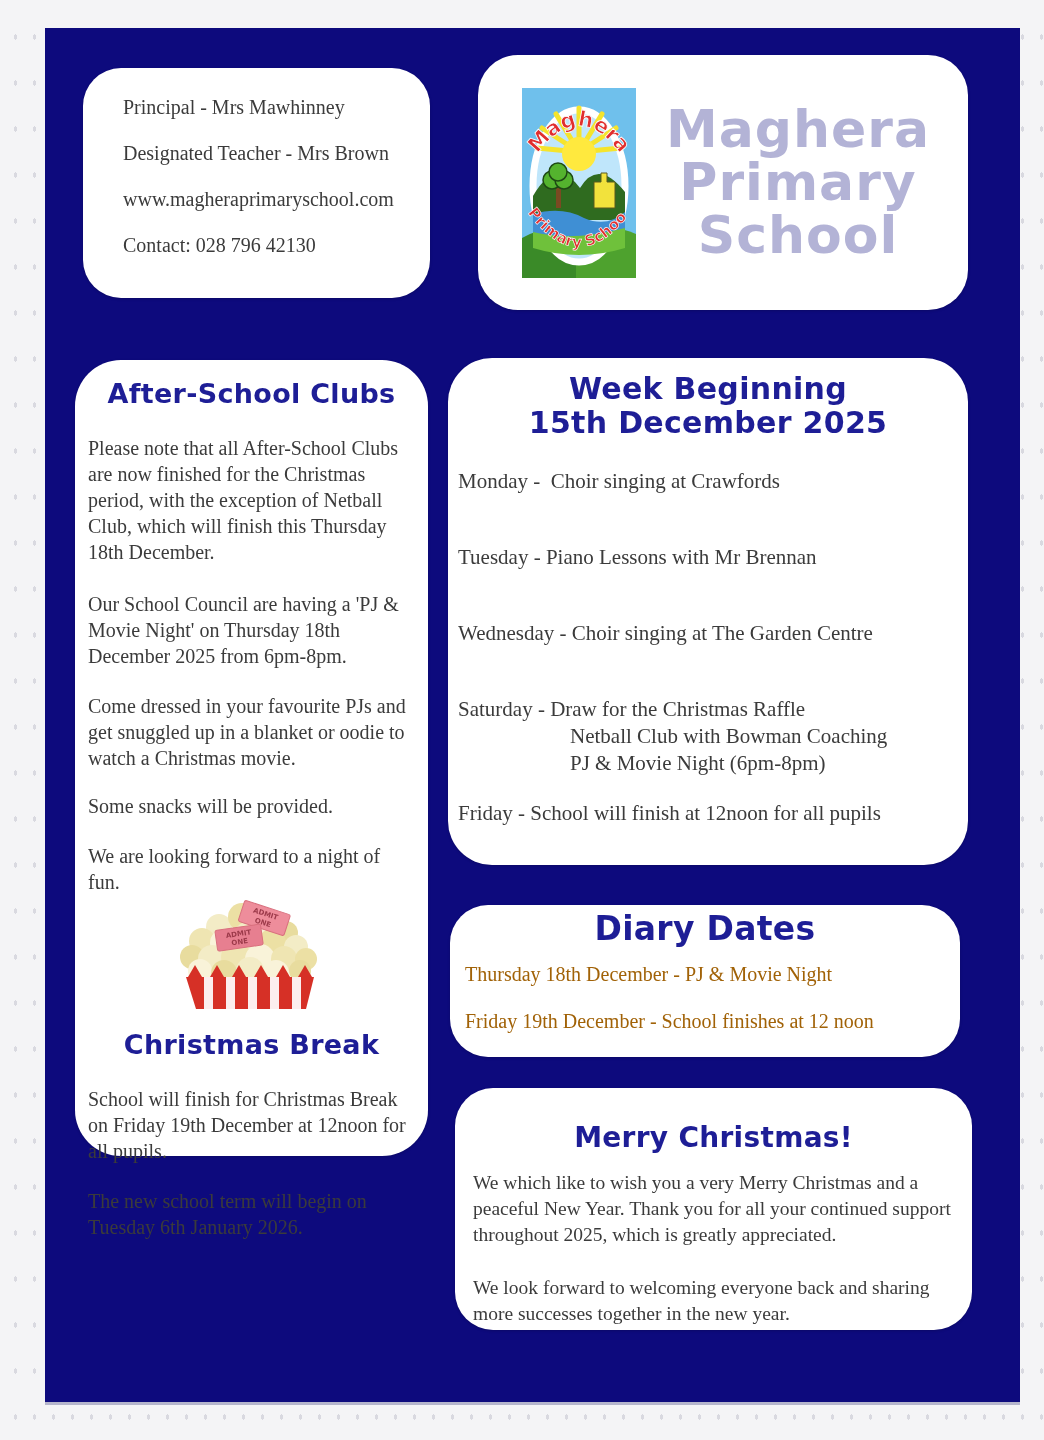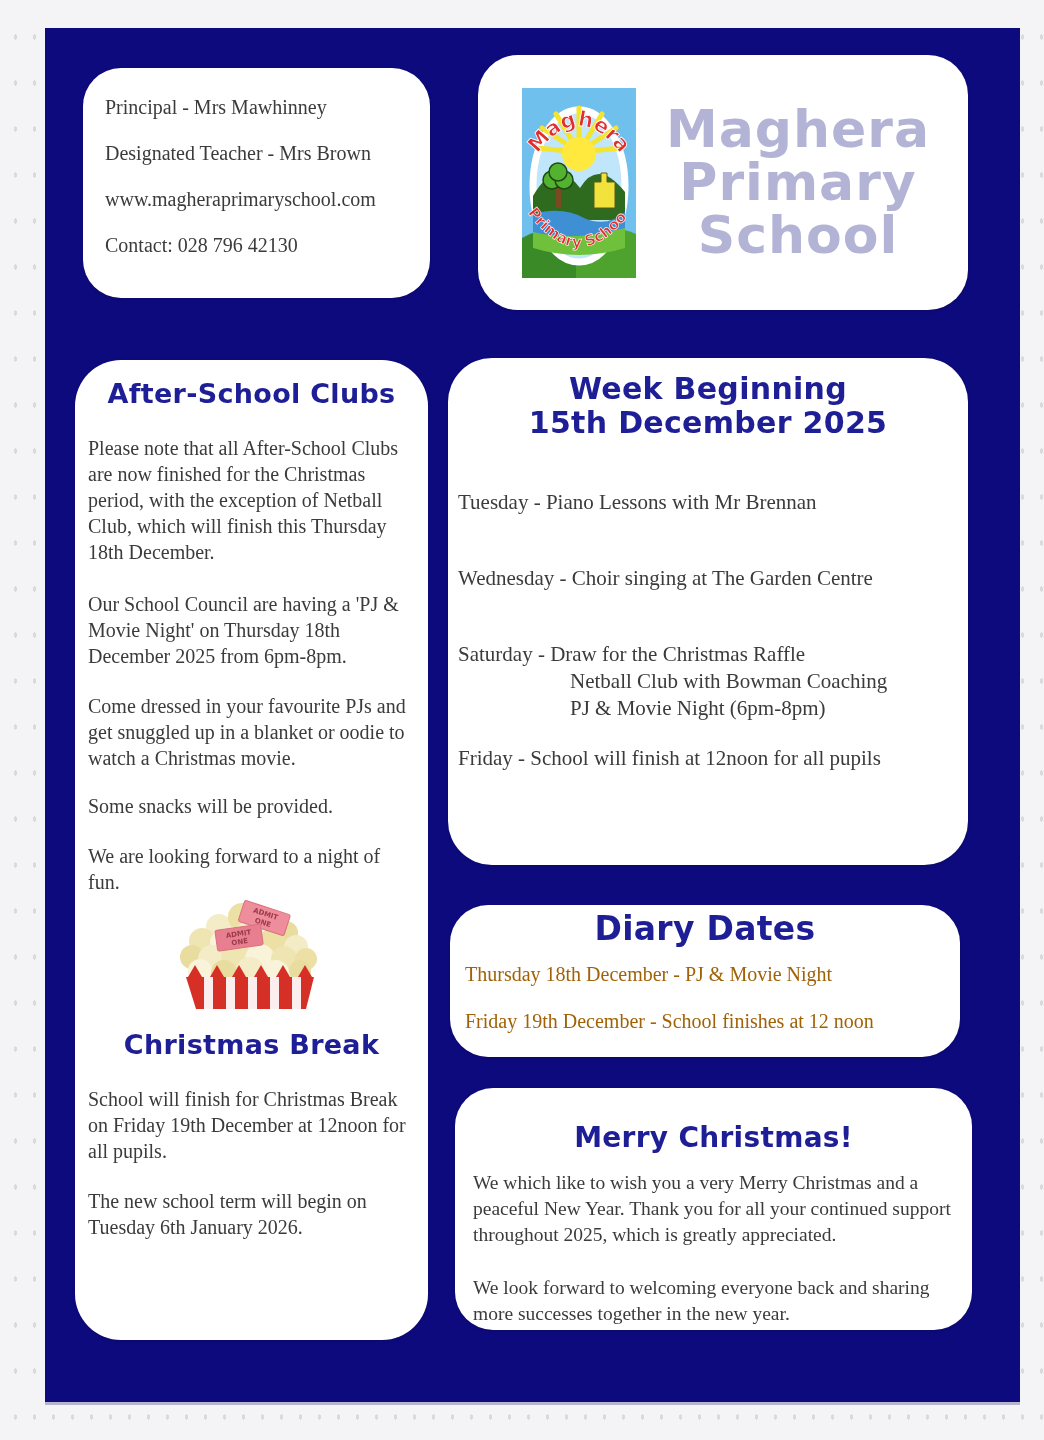--- a/index.html
+++ b/index.html
@@ -16,31 +16,31 @@
     position:absolute;left:45px;top:28px;width:975px;height:1374px;
     background:#0d0a7d;
     box-shadow:0 3px 0 rgba(130,130,170,.55);
   }
   .card{
     position:absolute;background:#ffffff;
     box-shadow:0 1px 3px rgba(0,0,0,.18);
   }
   
   .contact-card{left:38px;top:40px;width:347px;height:230px;border-radius:38px;padding:0 20px;box-sizing:border-box;}
-  .contact-card p{margin:22px 0 0 2px;font-size:20px;color:#3b3b3b;line-height:24px;}
+  .contact-card p{margin:22px 0 0 20px;font-size:20px;color:#3b3b3b;line-height:24px;}
   .contact-card p:first-child{margin-top:27px;}
   
   .logo-card{left:433px;top:27px;width:490px;height:255px;border-radius:40px;display:flex;align-items:center;}
   .logo-card svg.crest{margin-left:44px;flex:0 0 auto;}
   .school-title{flex:1;text-align:center;color:#b3b3d6;font-family:"DejaVu Sans",sans-serif;
     font-weight:800;font-size:52px;line-height:53px;letter-spacing:1px;margin-right:8px;}
   
   .bubble{font-family:"DejaVu Sans",sans-serif;font-weight:800;color:#1e1e96;text-align:center;letter-spacing:.3px;margin:0;}
   
-  .left-card{left:30px;top:332px;width:353px;height:980px;border-radius:46px;padding:0 13px;box-sizing:border-box;}
+  .left-card{left:30px;top:332px;width:353px;height:796px;border-radius:46px;padding:0 13px;box-sizing:border-box;}
   .left-card .bubble{font-size:27px;}
   .left-card p{margin:0;font-size:20px;line-height:26px;color:#3b3b3b;}
   .h-top{padding-top:18px;}
   .mt-26{margin-top:26px !important;}
   .mt-24{margin-top:24px !important;}
   .mt-22{margin-top:22px !important;}
   .mt-60{margin-top:60px !important;}
   .mt-14{margin-top:14px !important;}
   .popcorn-wrap{text-align:center;margin-top:4px;}
   
@@ -200,20 +200,21 @@
     <h2 class="bubble mt-14">Christmas Break</h2>
     <p class="mt-26">School will finish for Christmas Break on Friday 19th December at 12noon for all pupils.</p>
     <p class="mt-24">The new school term will begin on Tuesday 6th January 2026.</p>
   </div>
 
   <div class="card week-card">
     <h2 class="bubble">
       <span>Week Beginning</span><br>
       <span>15th December 2025</span>
     </h2>
+    <p class="week-item wk-first">Monday -  Choir singing at Crawfords</p>
     <p class="week-item wk-gap">Tuesday - Piano Lessons with Mr Brennan</p>
     <p class="week-item wk-gap">Wednesday - Choir singing at The Garden Centre</p>
     <p class="week-item wk-gap">Saturday - Draw for the Christmas Raffle</p>
     <p class="week-item wk-sub">Netball Club with Bowman Coaching</p>
     <p class="week-item wk-sub">PJ &amp; Movie Night (6pm-8pm)</p>
     <p class="week-item wk-fri">Friday - School will finish at 12noon for all pupils</p>
   </div>
 
   <div class="card diary-card">
     <h2 class="bubble">Diary Dates</h2>

